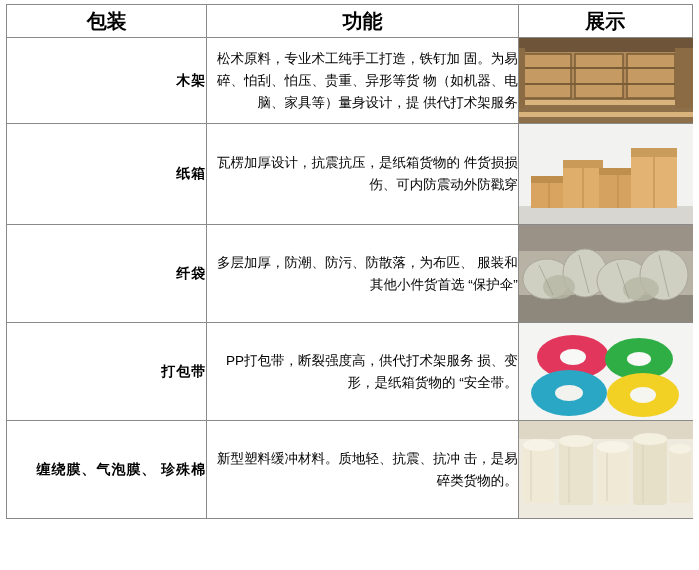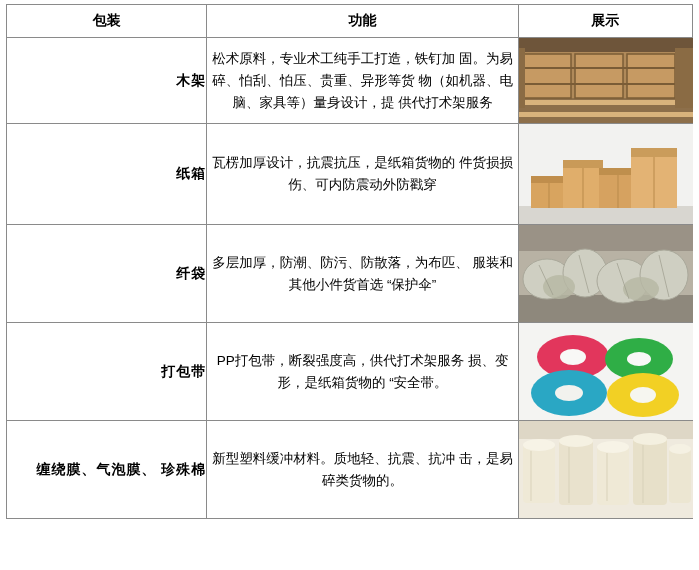--- a/index.html
+++ b/index.html
@@ -29,39 +29,39 @@
   }
   table.pkg-table td,
   table.pkg-table th {
     border: 1px solid #8a8a8a;
     padding: 0;
     vertical-align: middle;
   }
   thead th {
     height: 32px;
     font-weight: bold;
-    font-size: 14px;
+    font-size: 20px;
     text-align: center;
     background: #ffffff;
   }
   col.c-name  { width: 200px; }
   col.c-func  { width: 311px; }
   col.c-show  { width: 174px; }
 
   td.name-cell {
     text-align: right;
     font-size: 14px;
     font-weight: bold;
     letter-spacing: 1px;
   }
   td.func-cell {
     font-size: 13.5px;
     line-height: 22px;
     padding: 6px 10px 6px 10px;
-    text-align: center;
+    text-align: right;
     vertical-align: middle;
   }
   td.show-cell {
     padding: 0;
     text-align: center;
     vertical-align: middle;
     height: 88px;
   }
   .photo {
     width: 174px;

